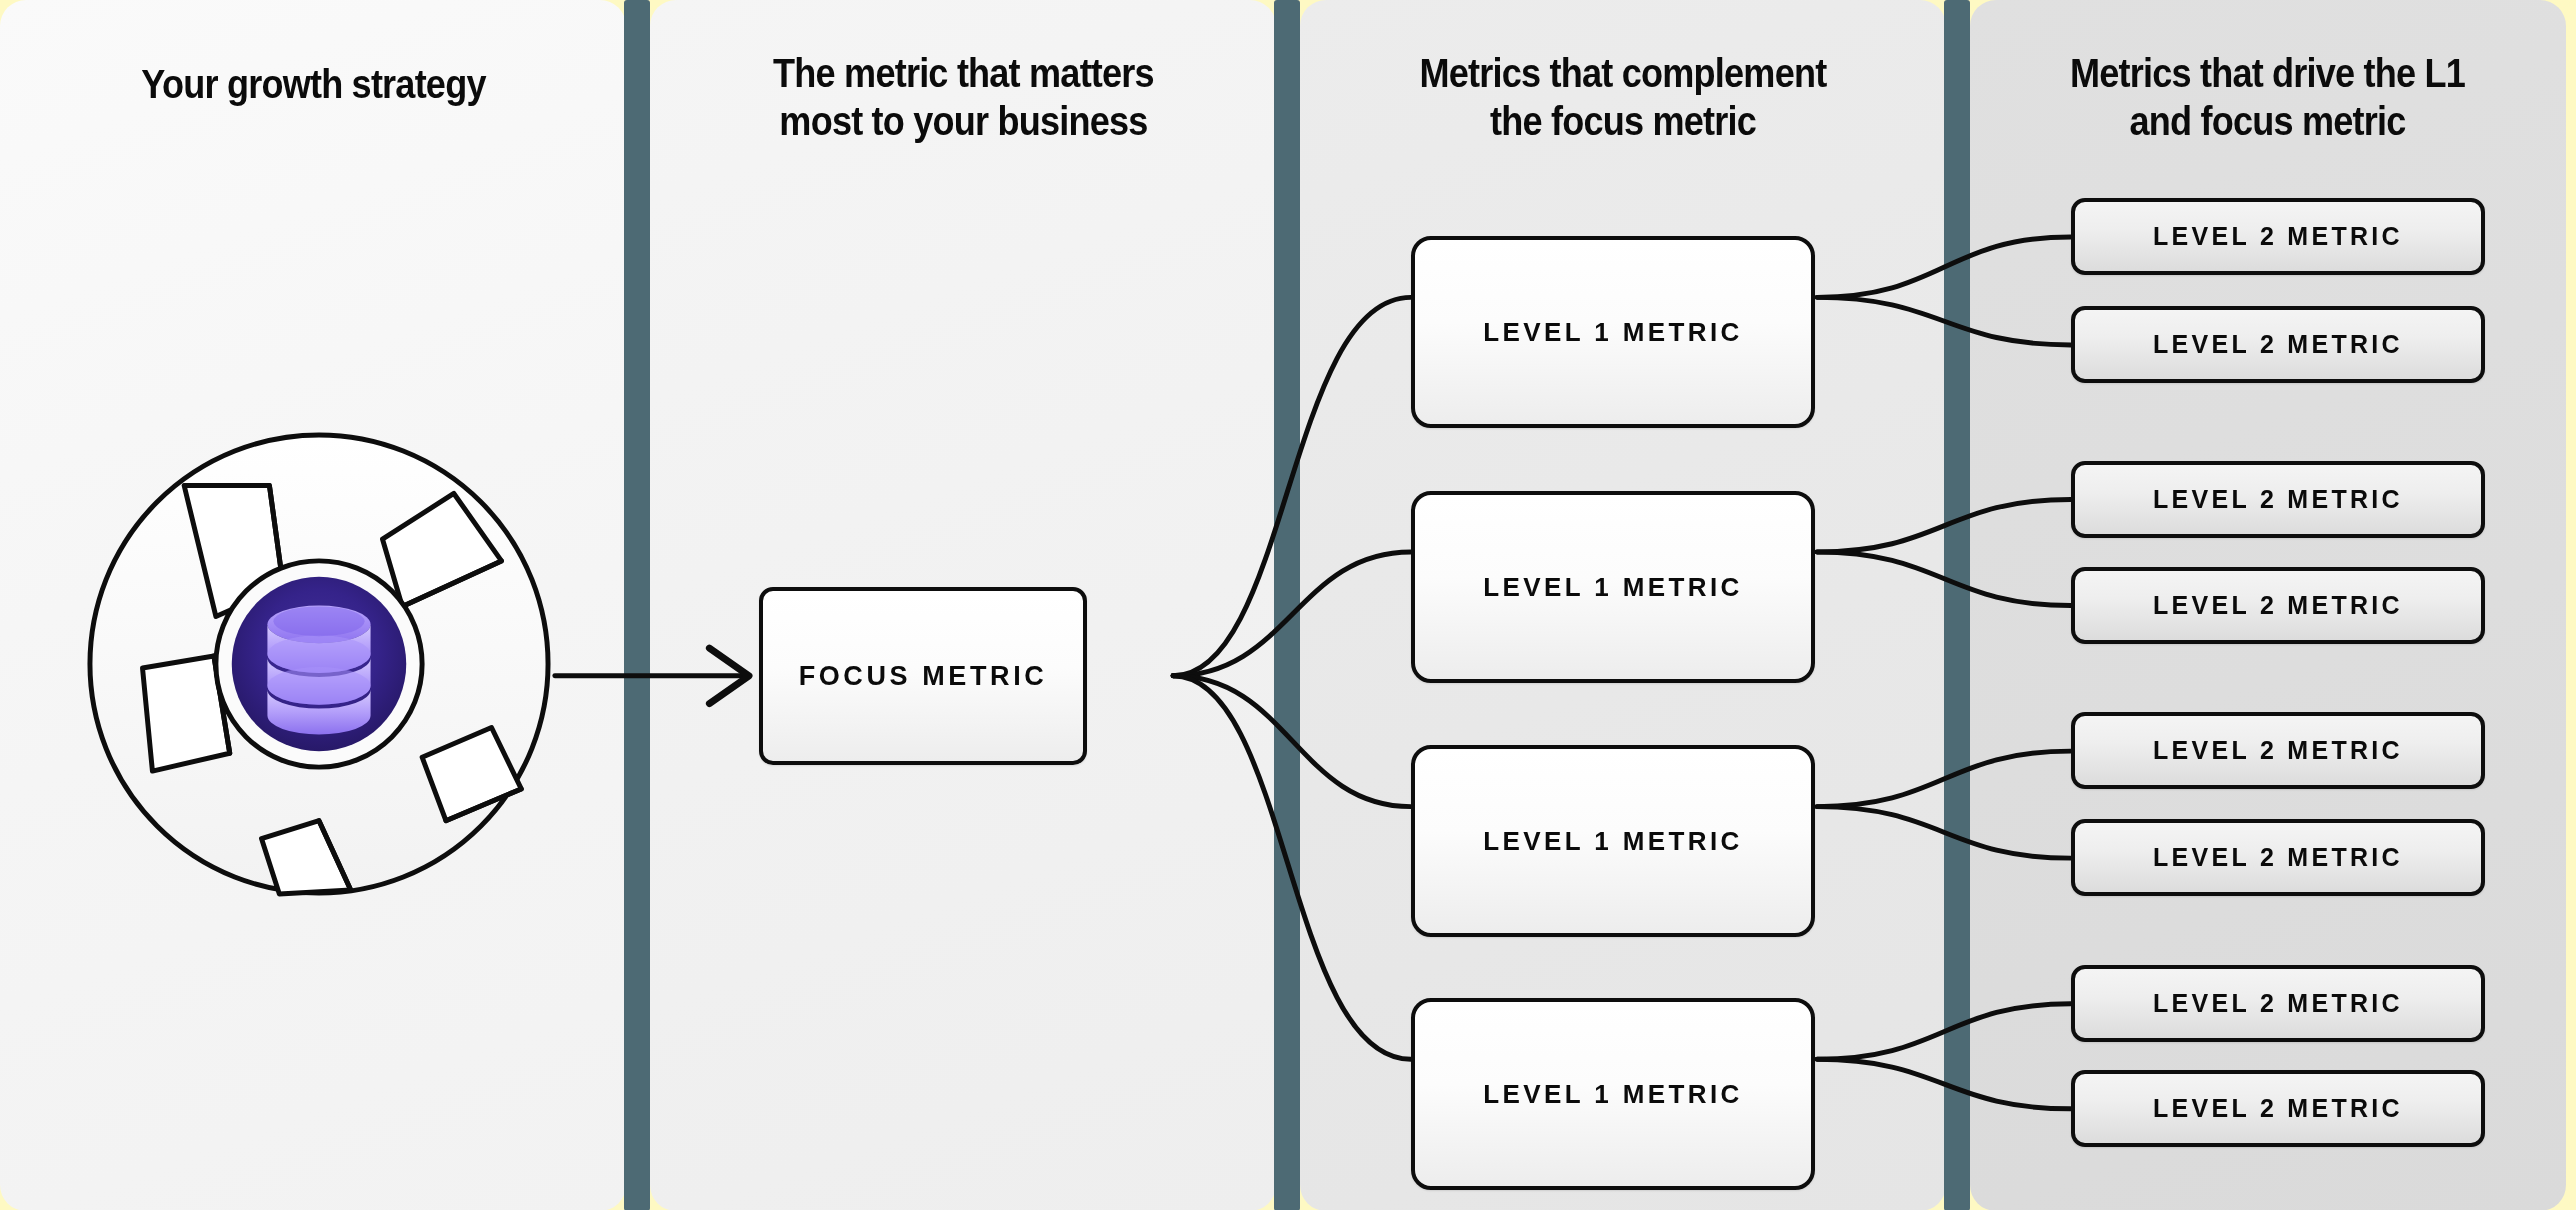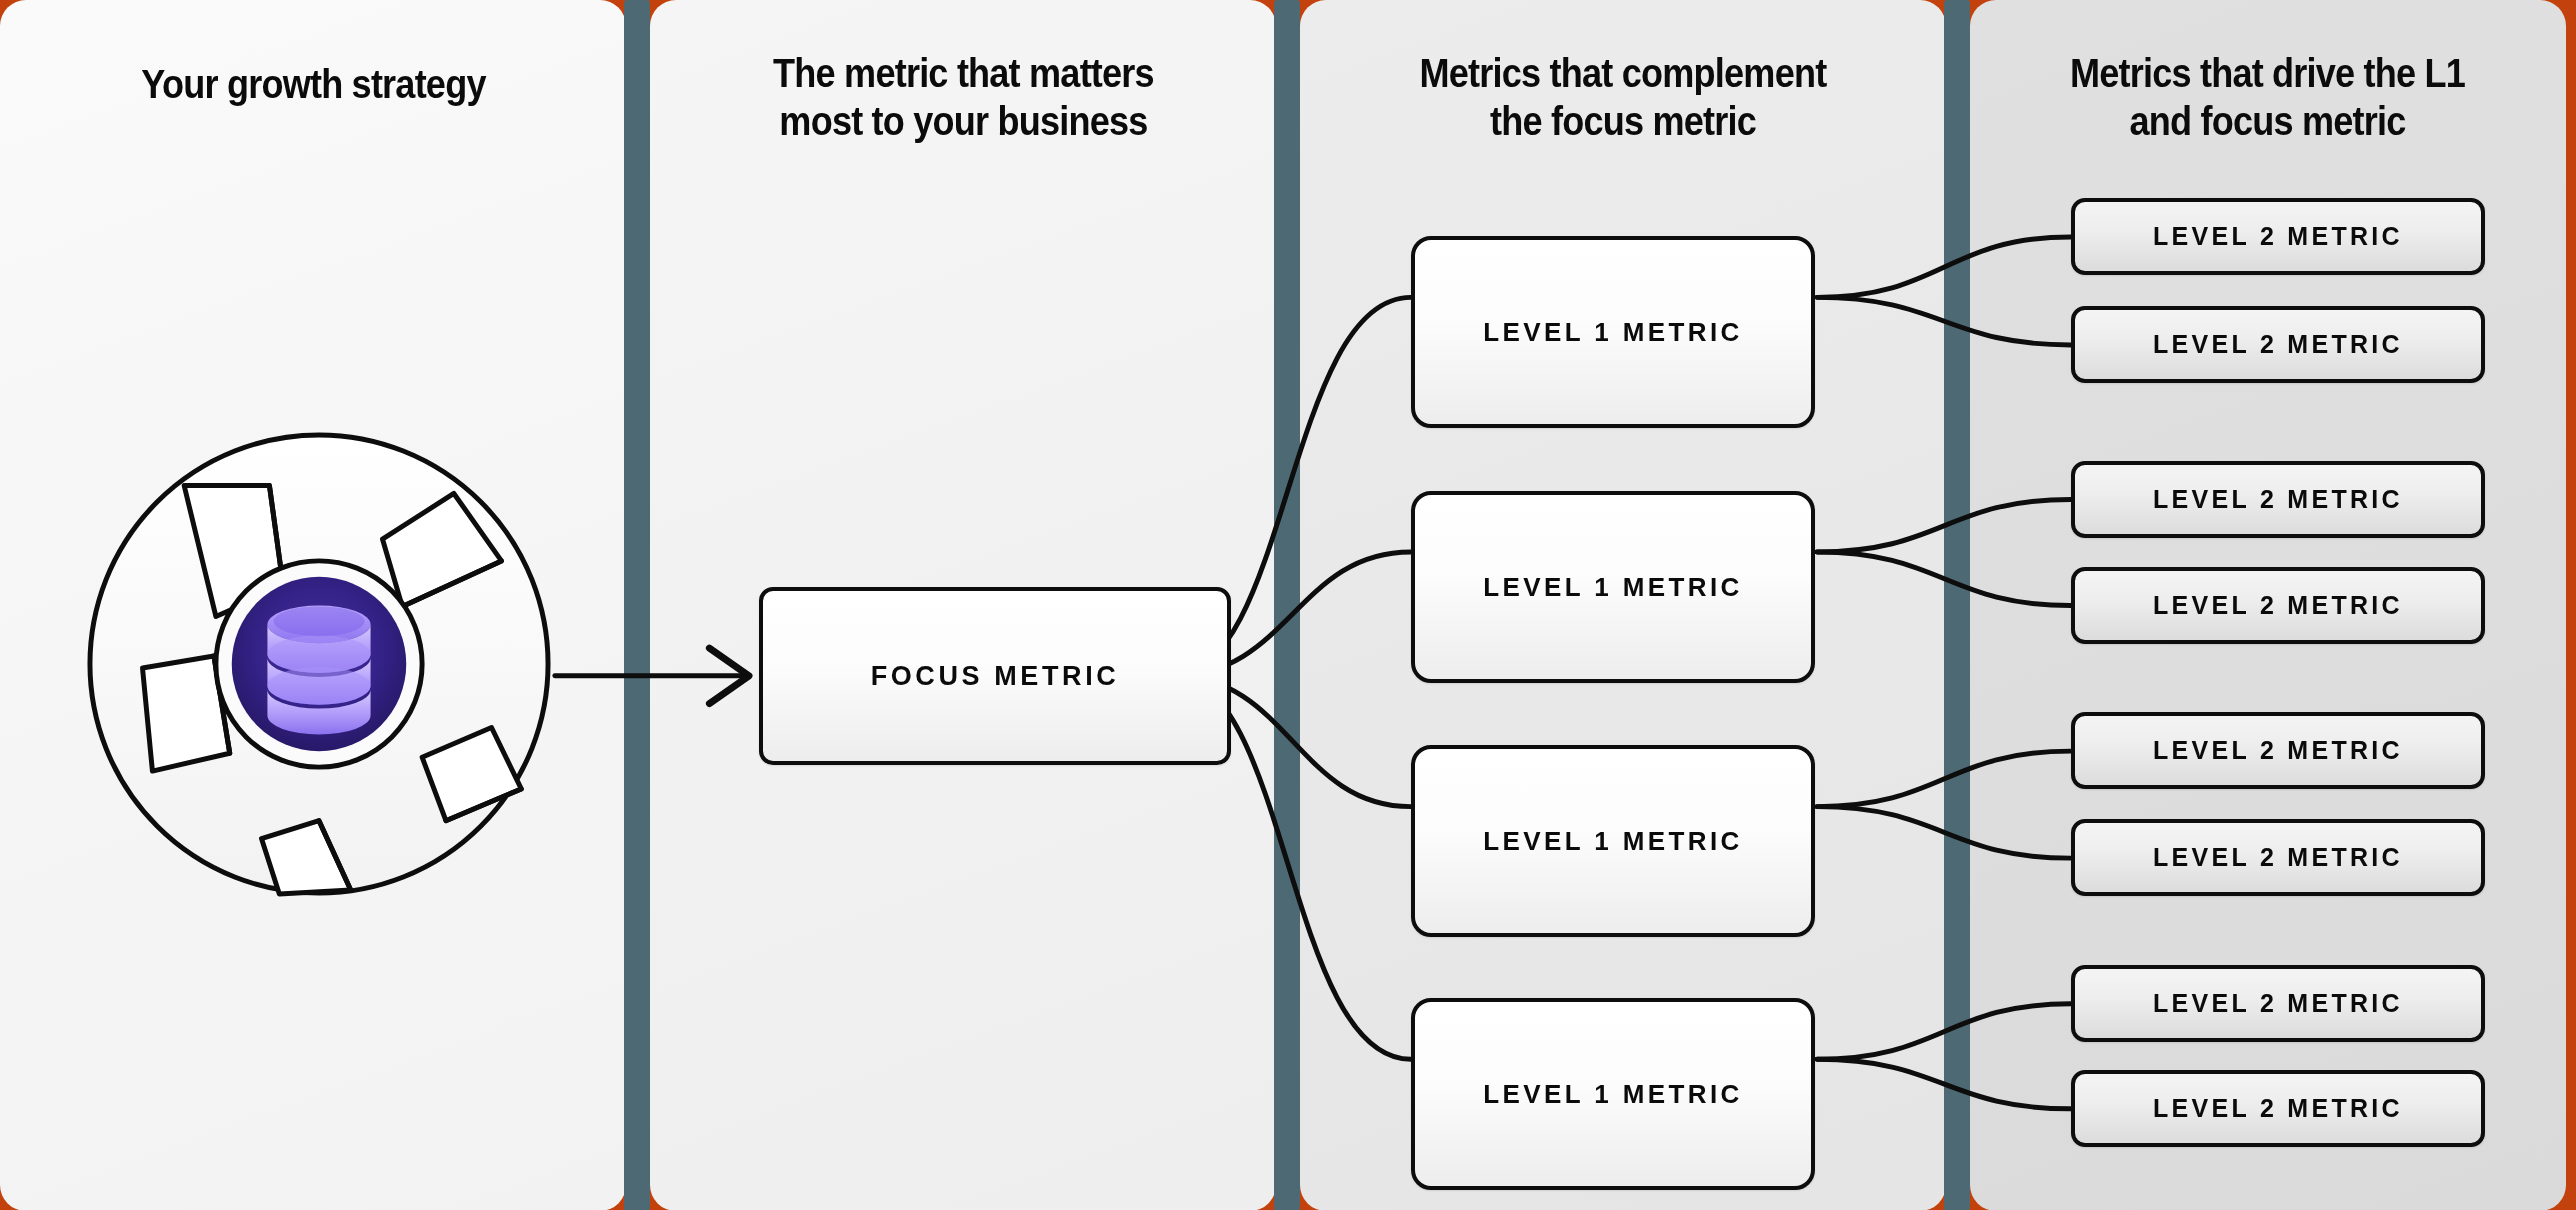--- a/index.html
+++ b/index.html
@@ -7,21 +7,21 @@
     background: #ffffff;
   }
   body {
     width: 2576px; height: 1211px;
     font-family: "Liberation Sans", sans-serif;
     overflow: hidden;
   }
   #canvas {
     position: relative;
     width: 2576px; height: 1211px;
-    background: #c2410c;
+    background: #fef9c3;
   }
 
   
   .column {
     position: absolute;
     top: 0;
     height: 1211px;
     box-sizing: border-box;
   }
   .col-1 {
@@ -106,21 +106,21 @@
     font-weight: 700;
     color: #0b0b0b;
     letter-spacing: 3.4px;
     font-size: 26px;
     white-space: nowrap;
     font-family: "Liberation Sans", sans-serif;
   }
 
   .focus-box {
     left: 759px; top: 587px;
-    width: 472px; height: 178px;
+    width: 328px; height: 178px;
     border-radius: 14px;
   }
   .focus-box .label { font-size: 27px; letter-spacing: 3.6px; }
 
   .l1-box {
     left: 1411px;
     width: 404px; height: 192px;
     border-radius: 20px;
     margin-top: 35px;
   }

